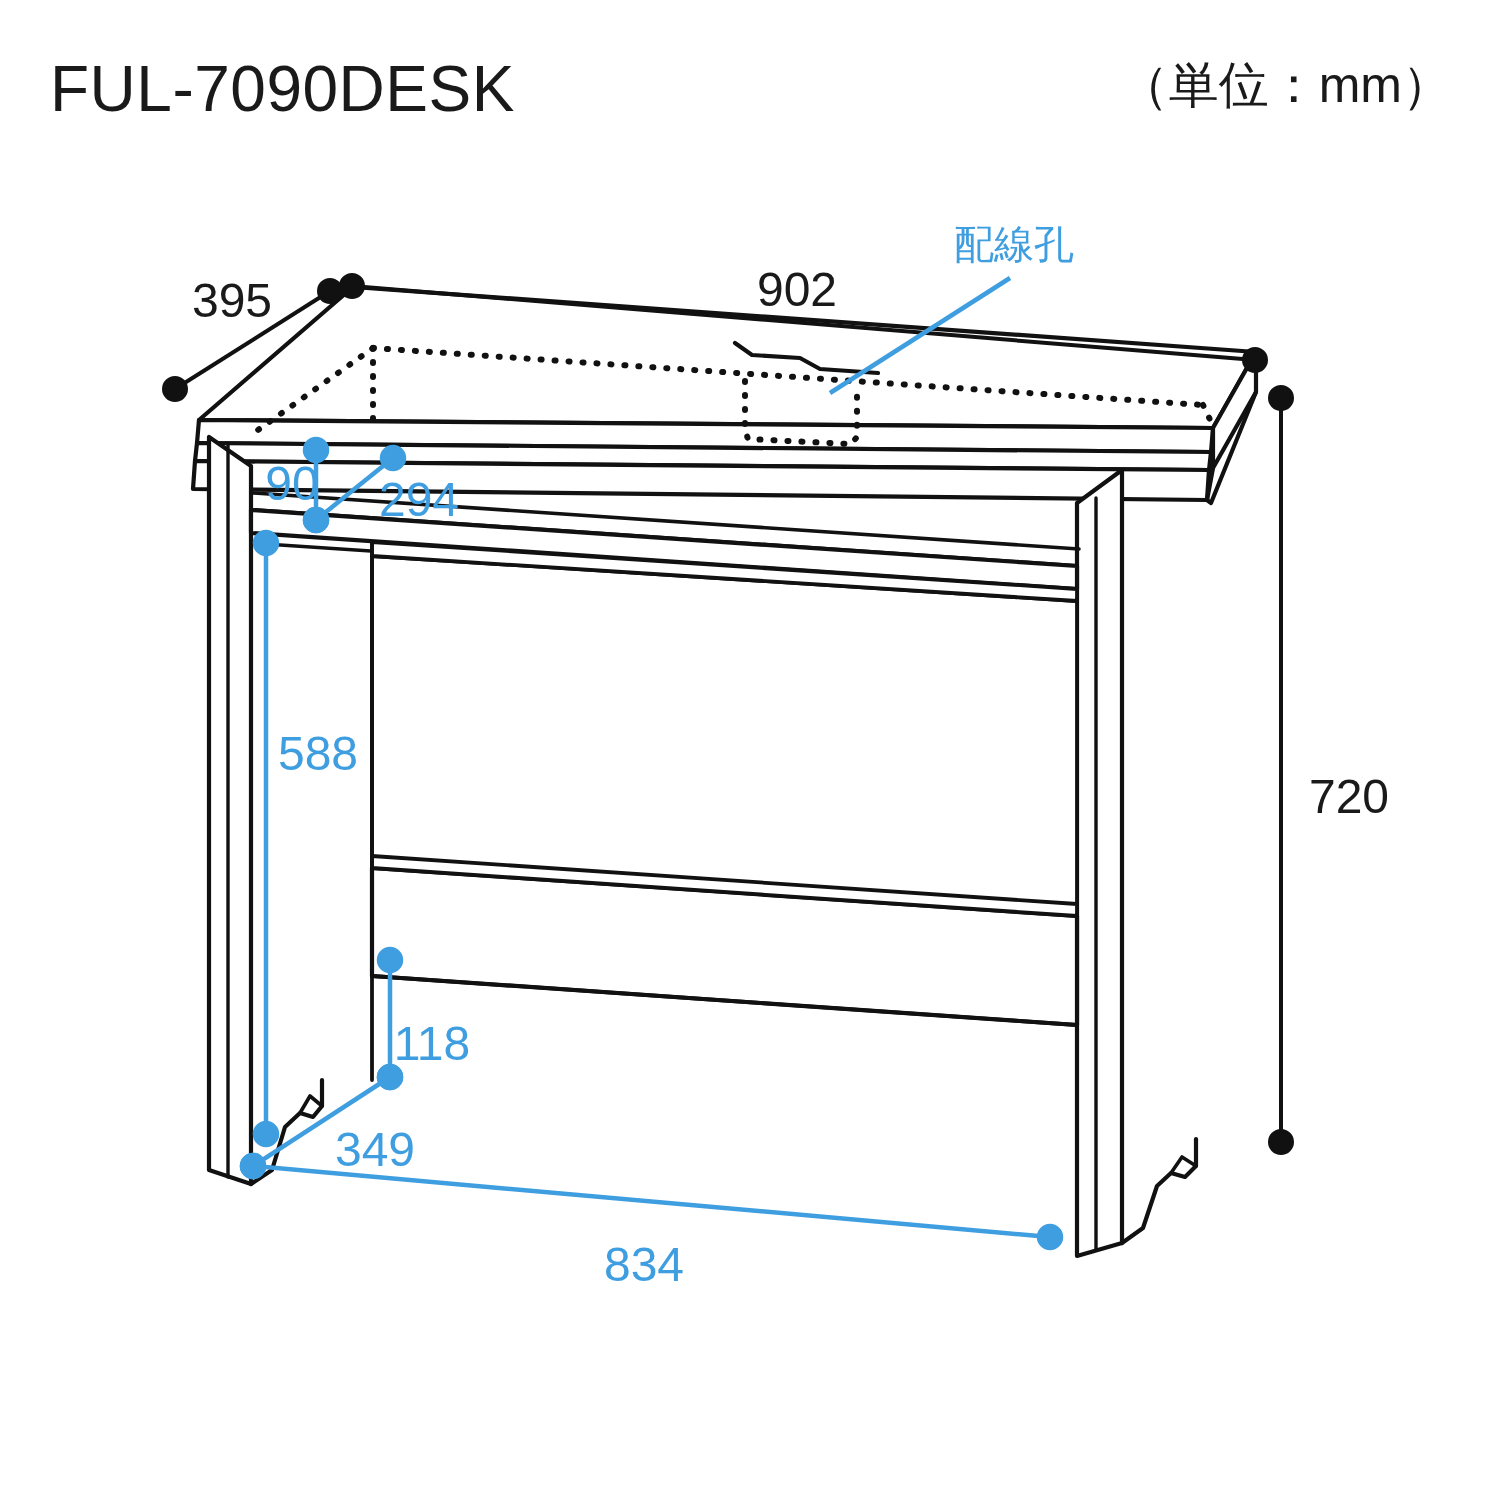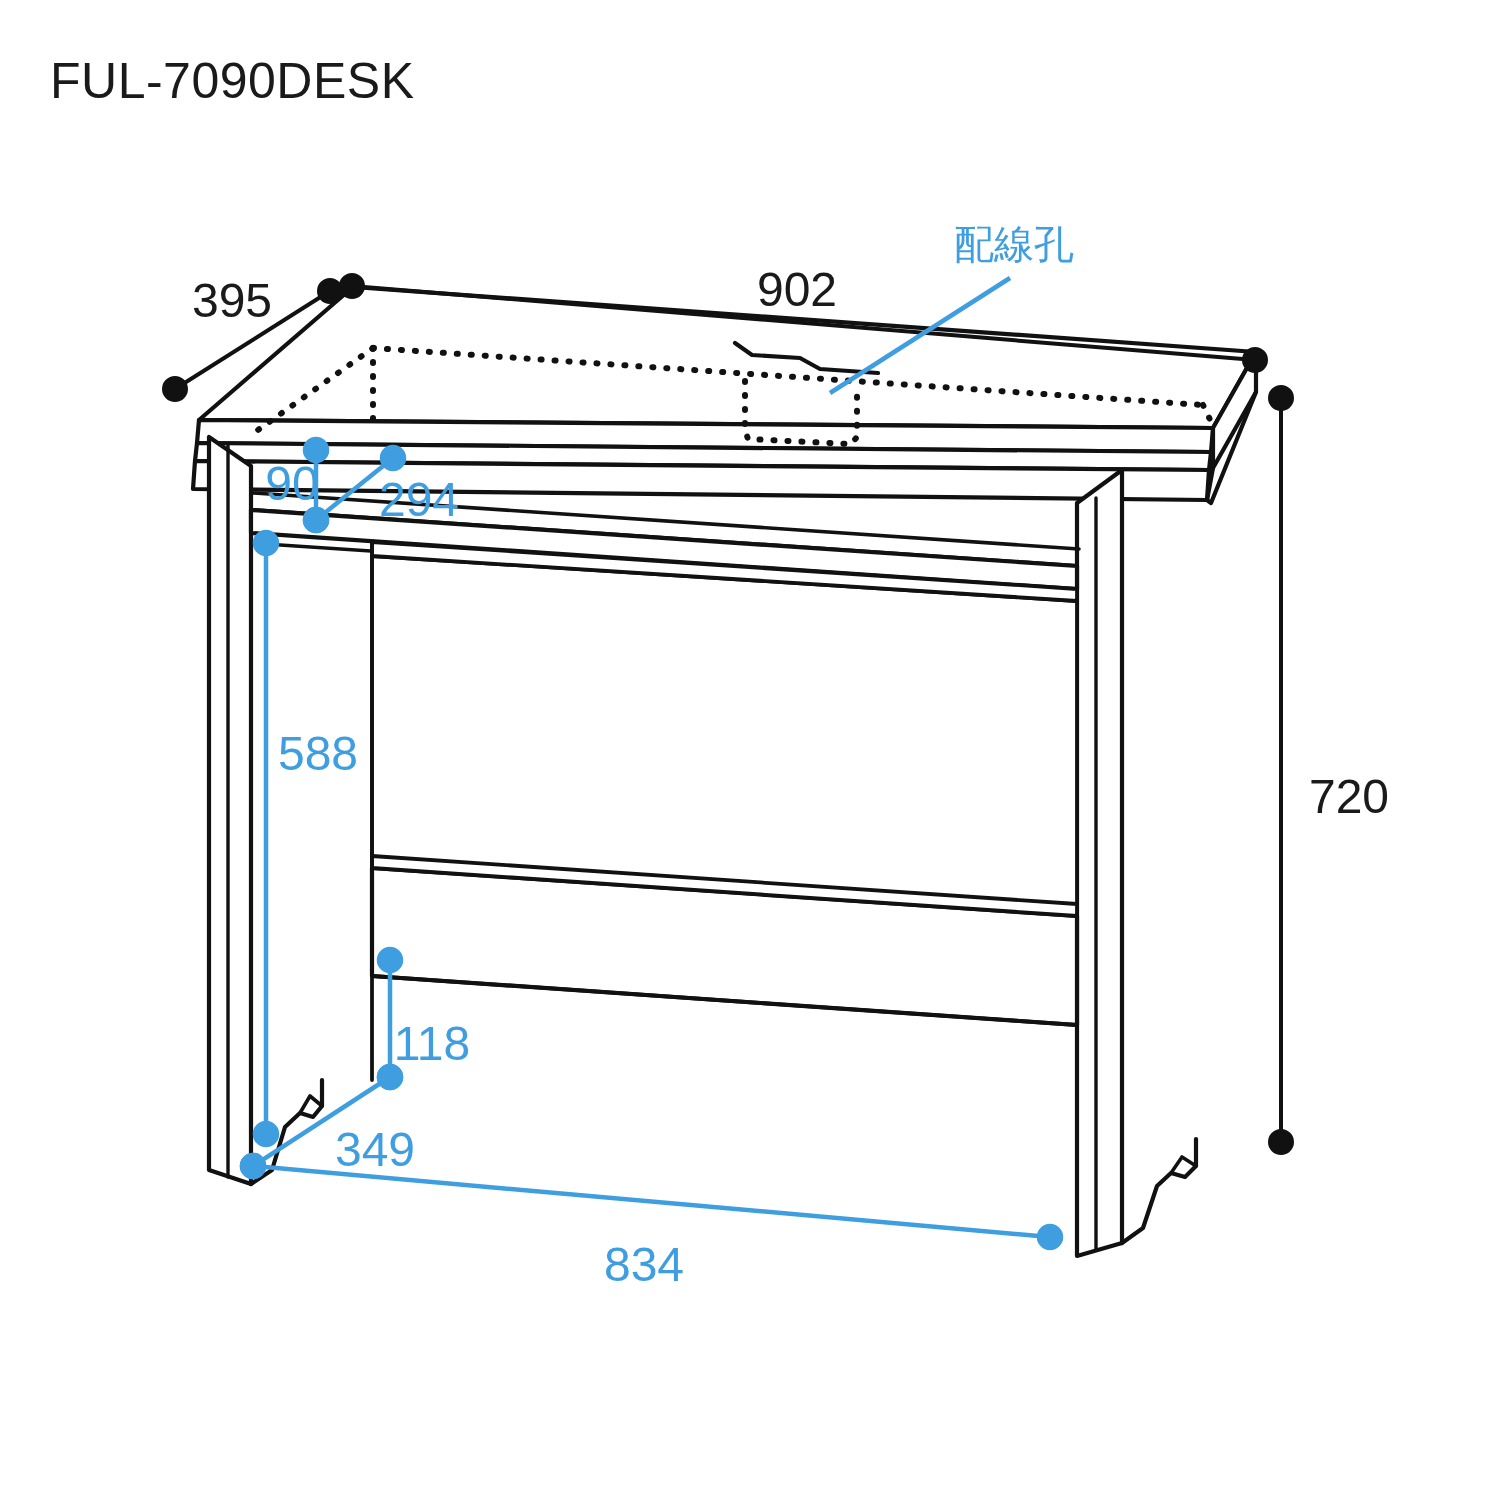--- a/index.html
+++ b/index.html
@@ -22,21 +22,21 @@
   }
   .hdr {
     position: absolute;
     color: #1a1a1a;
     font-weight: 400;
     white-space: nowrap;
   }
   #title-text {
     left: 50px;
     top: 52px;
-    font-size: 50px;
+    font-size: 64px;
     letter-spacing: 0.5px;
   }
   #unit-text {
     right: 48px;
     top: 52px;
     font-size: 50px;
   }
   #note-text {
     position: absolute;
     left: 0;
@@ -71,20 +71,21 @@
     font-size: 40px;
   }
 </style>
 </head>
 <body>
 
 <div id="sheet">
 
   <div class="hdr" id="title-text">FUL-7090DESK</div>
 
+  <div class="hdr" id="unit-text">（単位：mm）</div>
 
   <svg id="drawing" viewBox="0 0 1500 1500">
 
     <g fill="none" stroke="#111111" stroke-width="4.2" stroke-linejoin="round" stroke-linecap="round">
 
       <path d="M 353,287 L 1256,352 L 1213,428 L 199,420 Z" fill="#ffffff"></path>
 
       <path d="M 735,343 L 752,355 L 800,358 L 820,369 L 878,373" fill="none" stroke-width="4.2"></path>
 
       <path d="M 199,420 L 1213,428 L 1211,452 L 197,443 Z" fill="#ffffff"></path>

